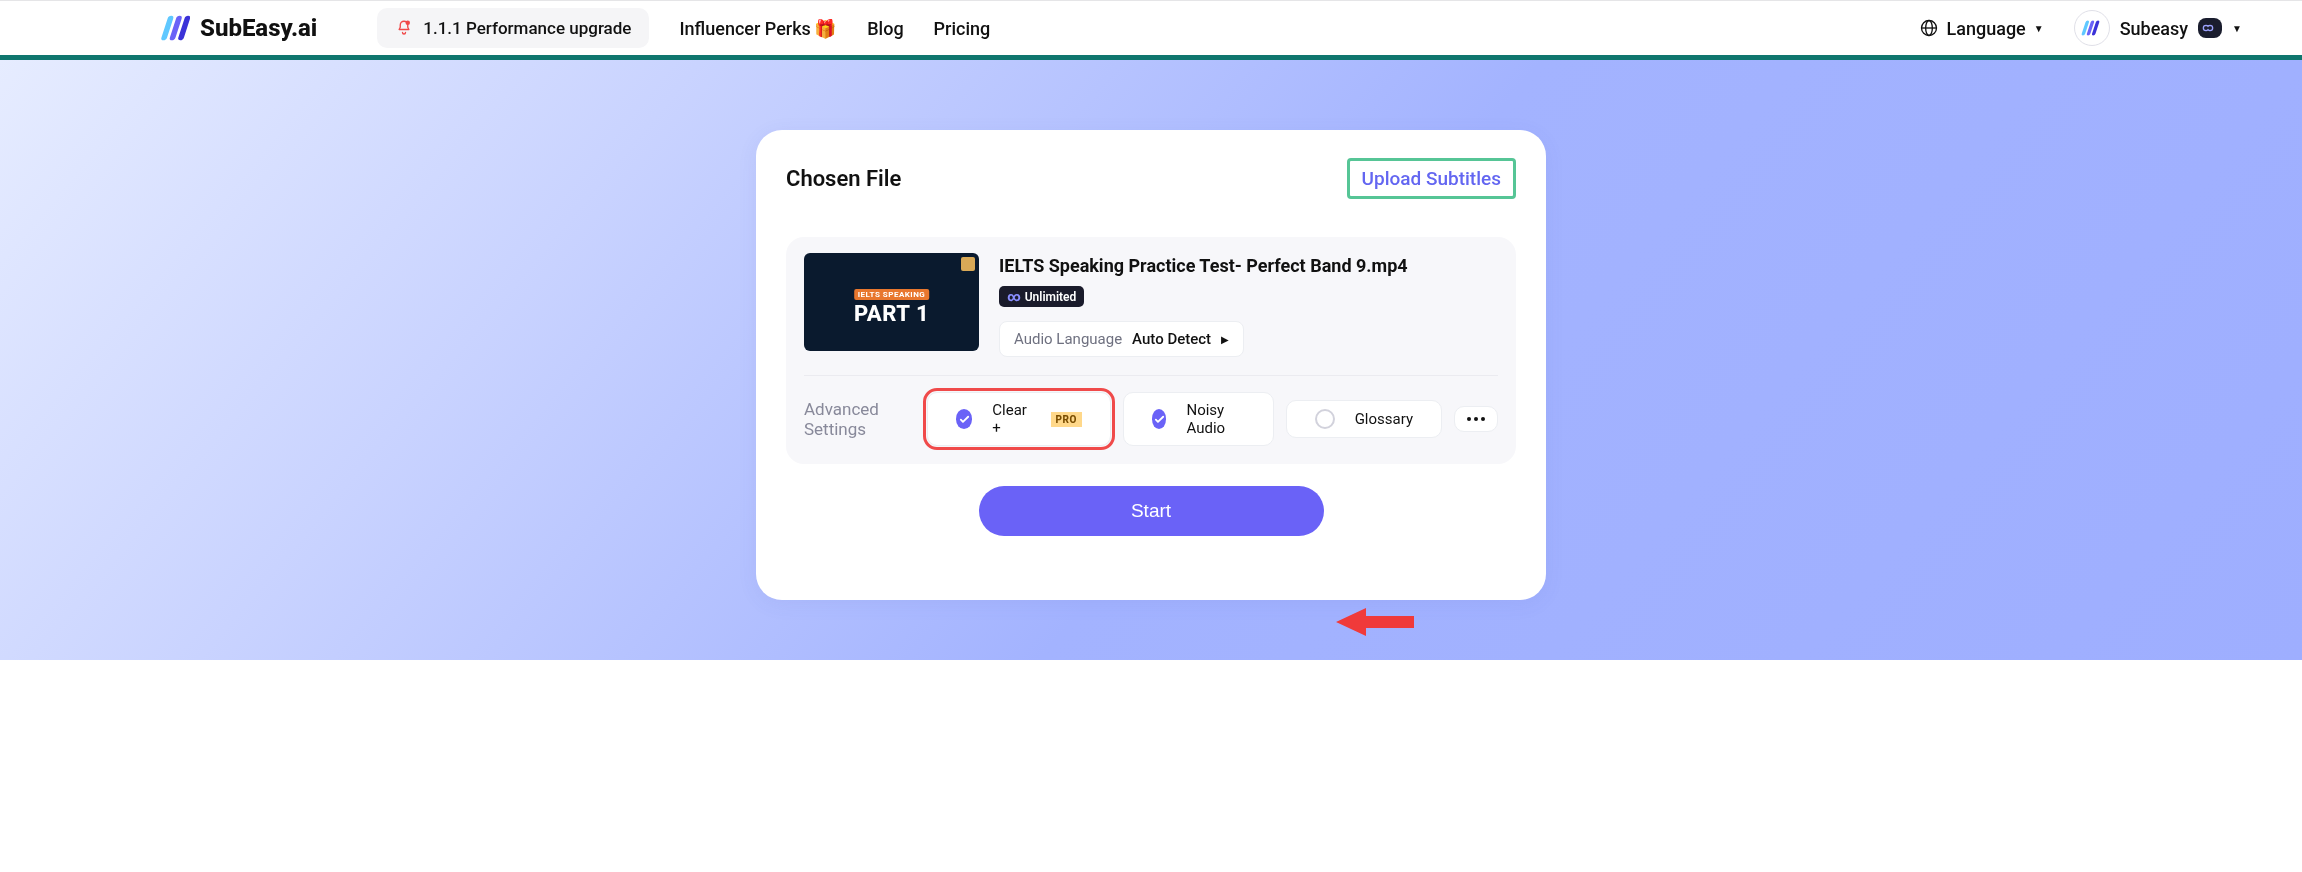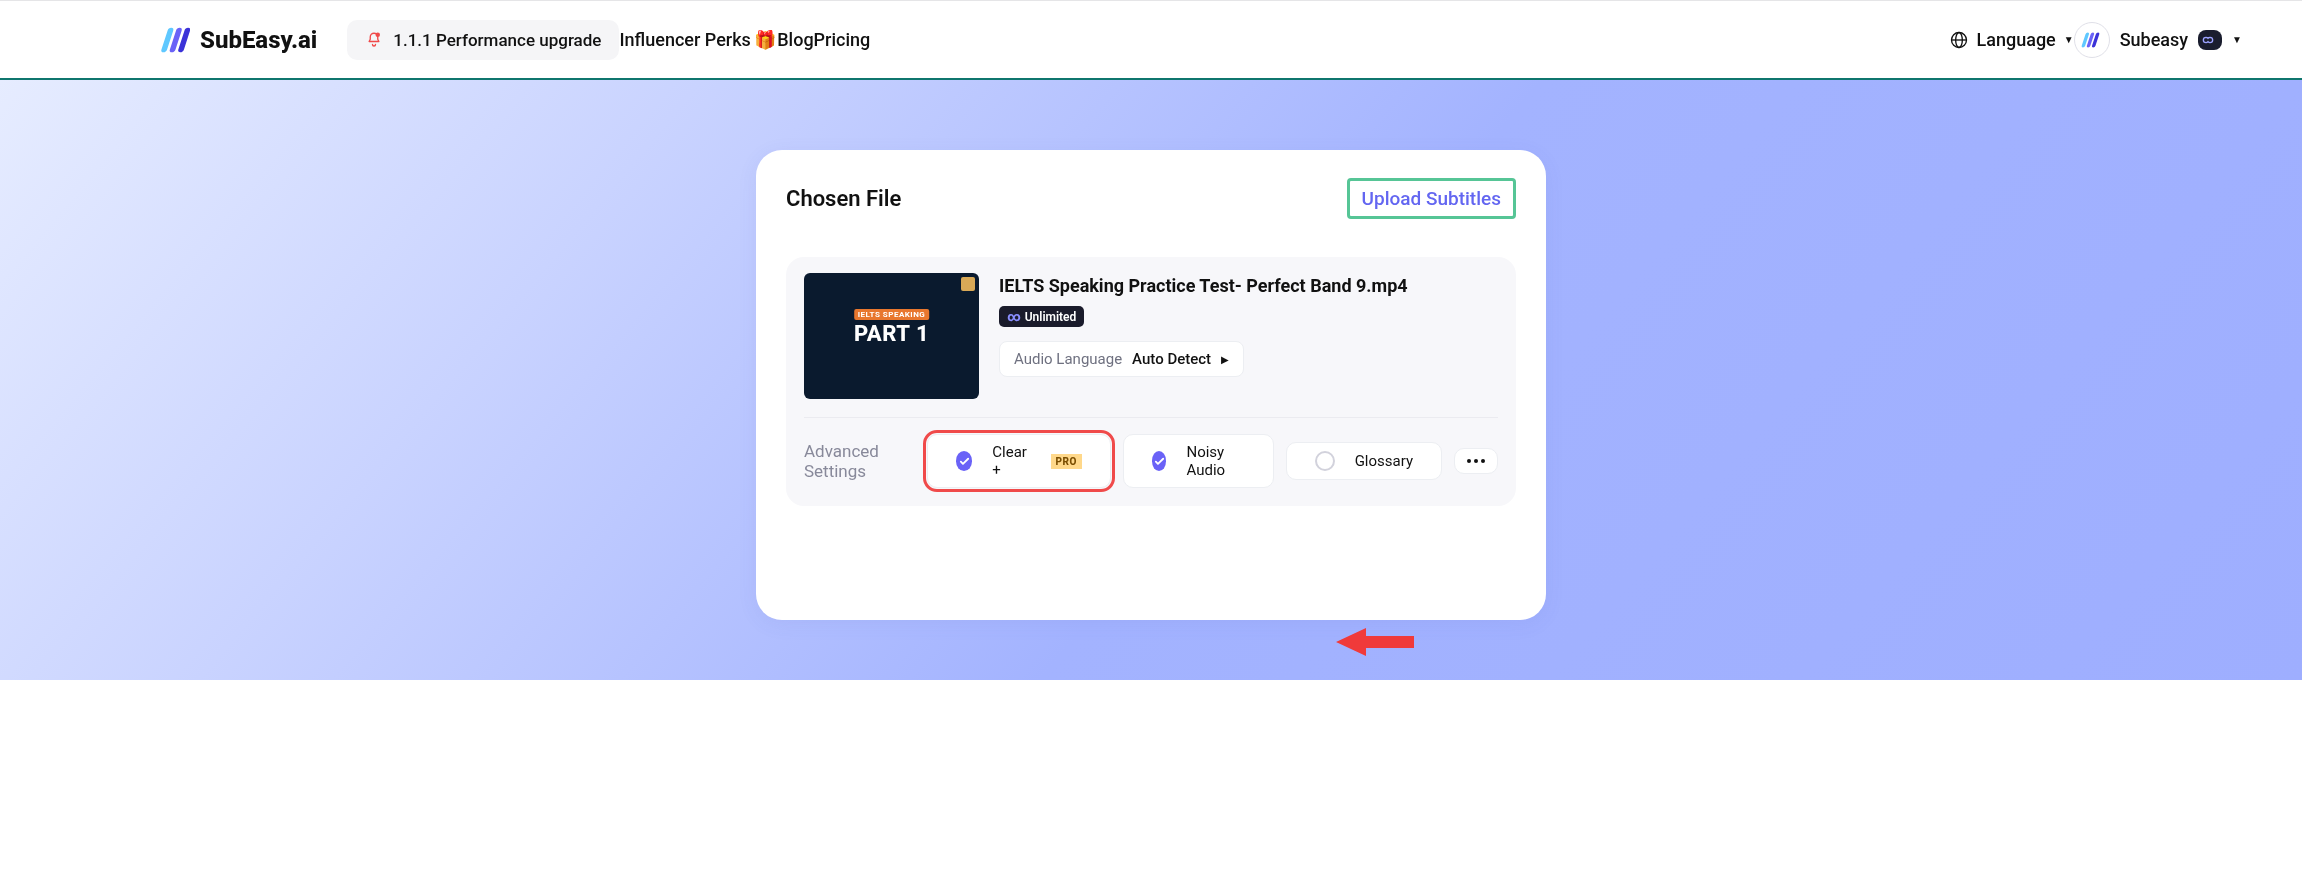--- a/index.html
+++ b/index.html
@@ -5,26 +5,27 @@
   * { box-sizing: border-box; margin: 0; padding: 0; }
   body {
     font-family: -apple-system, BlinkMacSystemFont, "Segoe UI", Roboto, sans-serif;
     background: #fff;
     width: 100%;
     min-height: 872px;
   }
 
   
   .header {
-    height: 80px;
+    height: 60px;
     border-top: 1px solid #e5e5e7;
-    border-bottom: 2px solid #0f766e;
+    border-bottom: 5px solid #0f766e;
     display: flex;
     align-items: center;
     padding: 0 60px 0 160px;
+    gap: 30px;
     background: #fff;
   }
   .logo-group {
     display: flex;
     align-items: center;
     gap: 10px;
     margin-right: 30px;
   }
   .logo-icon {
     width: 30px; height: 30px;
@@ -144,21 +145,21 @@
     border-radius: 18px;
     padding: 16px 18px 18px 18px;
   }
   .file-row {
     display: flex;
     gap: 20px;
     padding-bottom: 18px;
   }
   .thumb {
     width: 175px;
-    height: 126px;
+    height: 98px;
     background: #0a1a2e;
     border-radius: 6px;
     position: relative;
     overflow: hidden;
     flex-shrink: 0;
   }
   .thumb-tag {
     position: absolute;
     top: 36px; left: 50%;
     transform: translateX(-50%);
@@ -460,20 +461,23 @@
         <div class="more-chip">
           <span class="dots">
               <span></span>
               <span></span>
               <span></span>
             </span>
         </div>
       </div>
     </div>
 
+    <div class="start-row">
+      <button class="start-btn">Start</button>
+    </div>
 
     <div class="arrow-annot">
       <svg width="80" height="40" viewBox="0 0 80 40">
         <polygon points="0,20 30,6 30,14 78,14 78,26 30,26 30,34" fill="#f03a3a"></polygon>
       </svg>
     </div>
 
   </div>
 </div>
 

